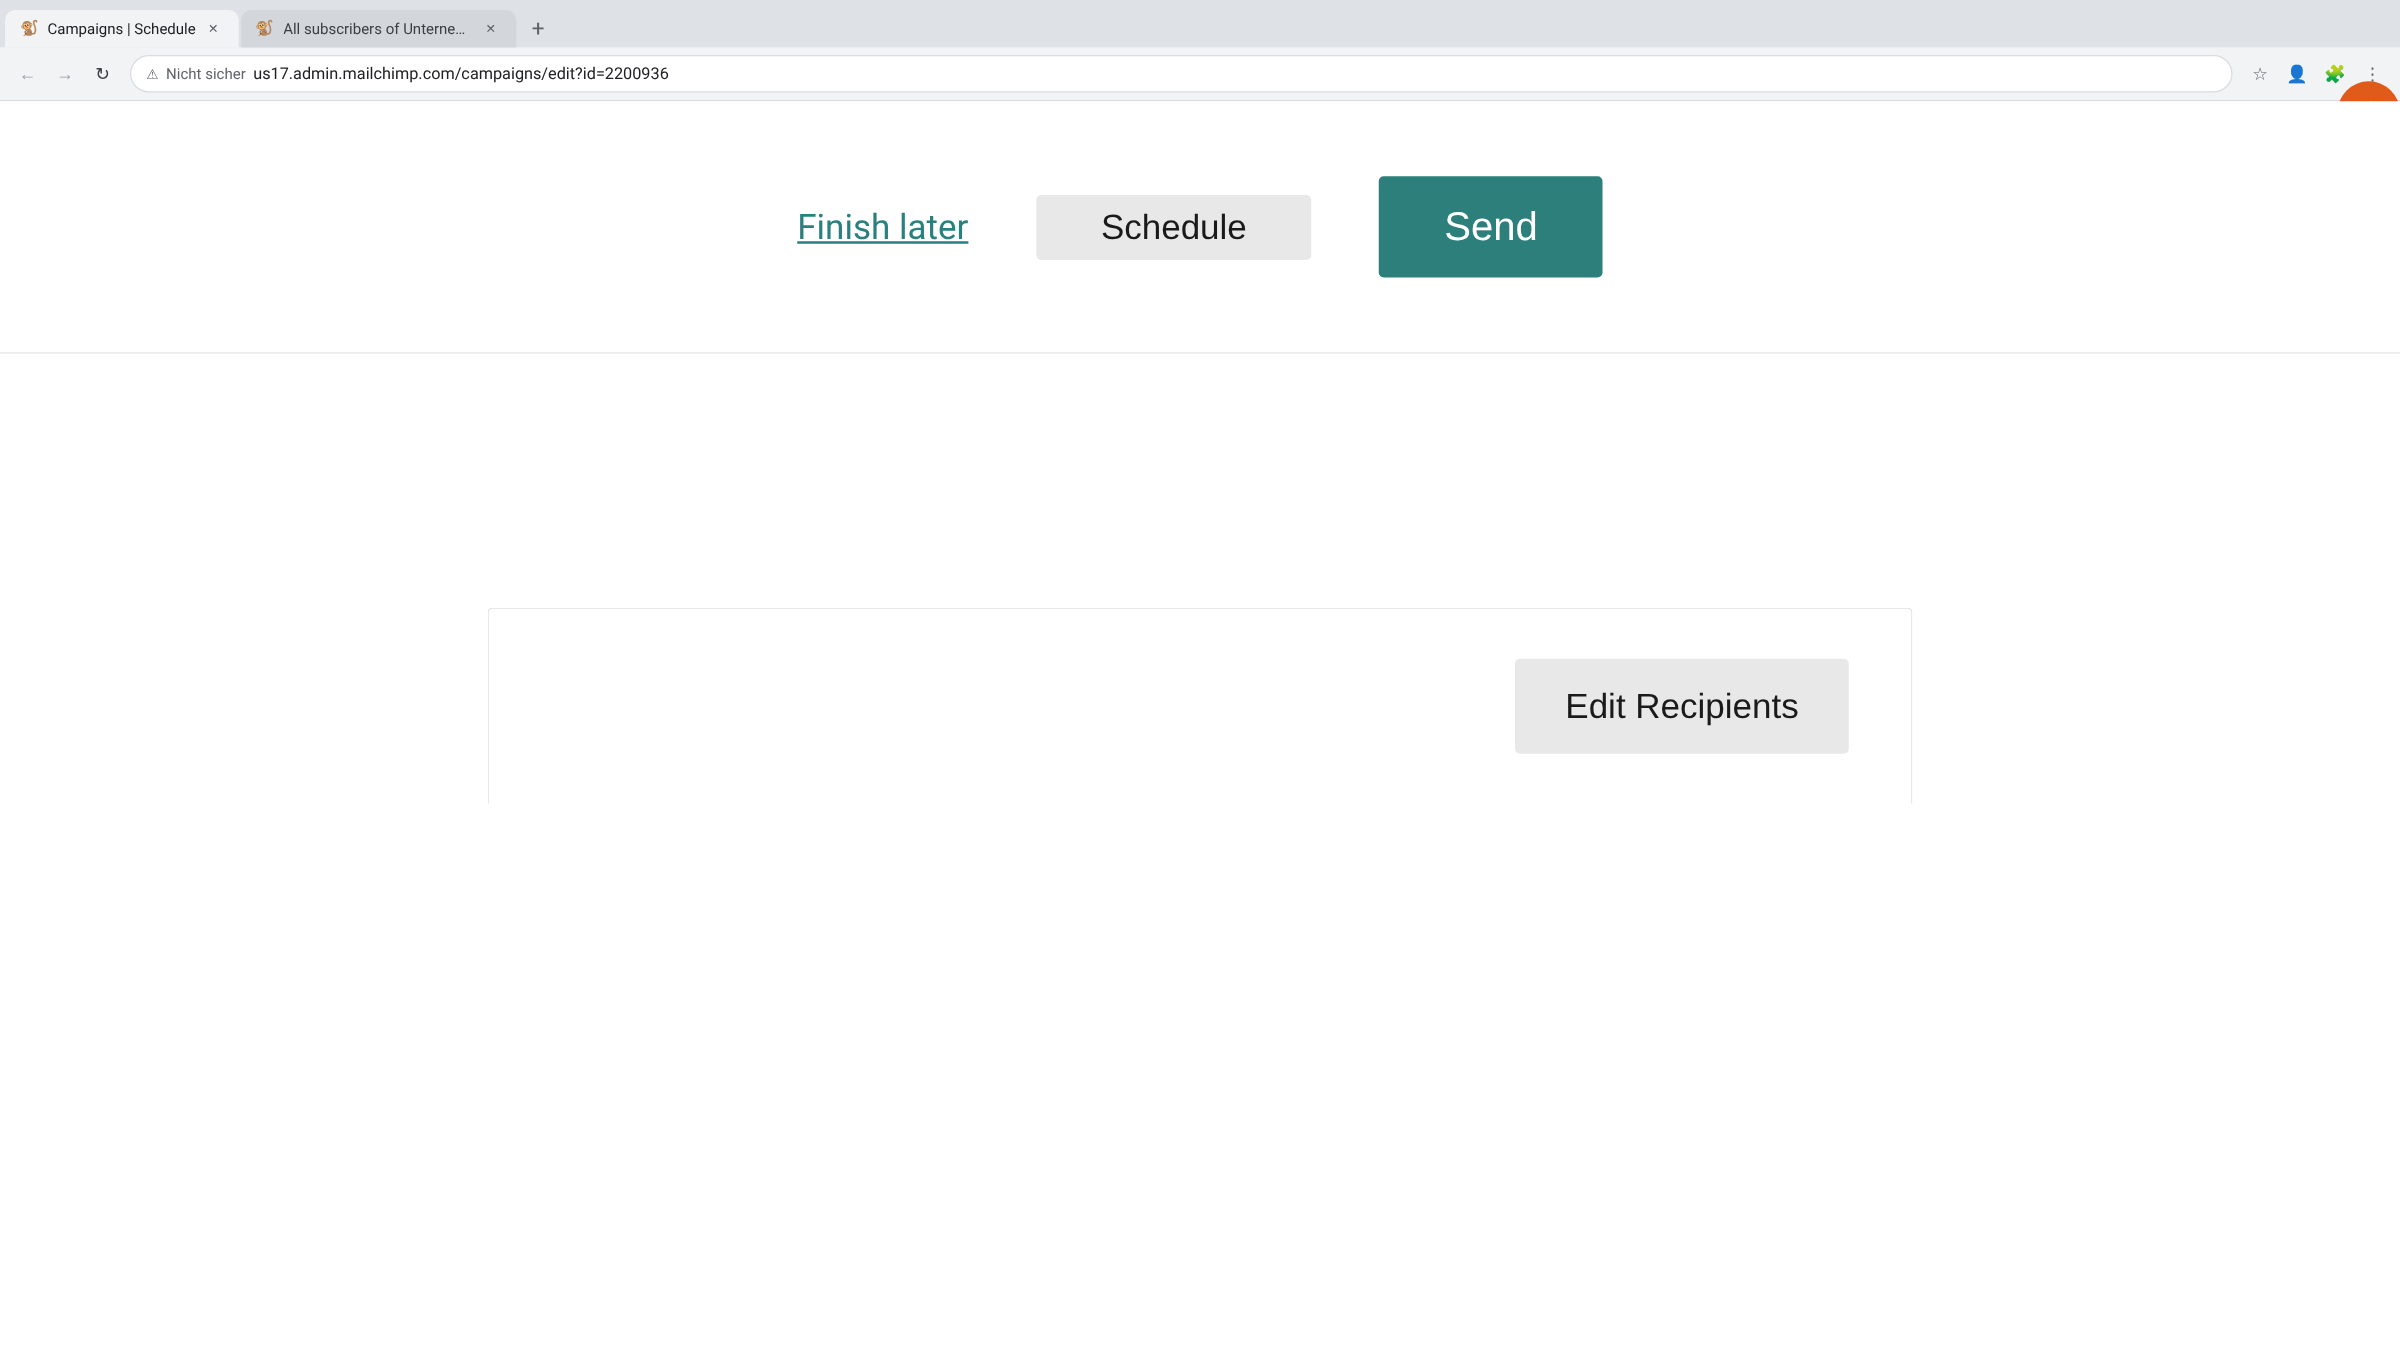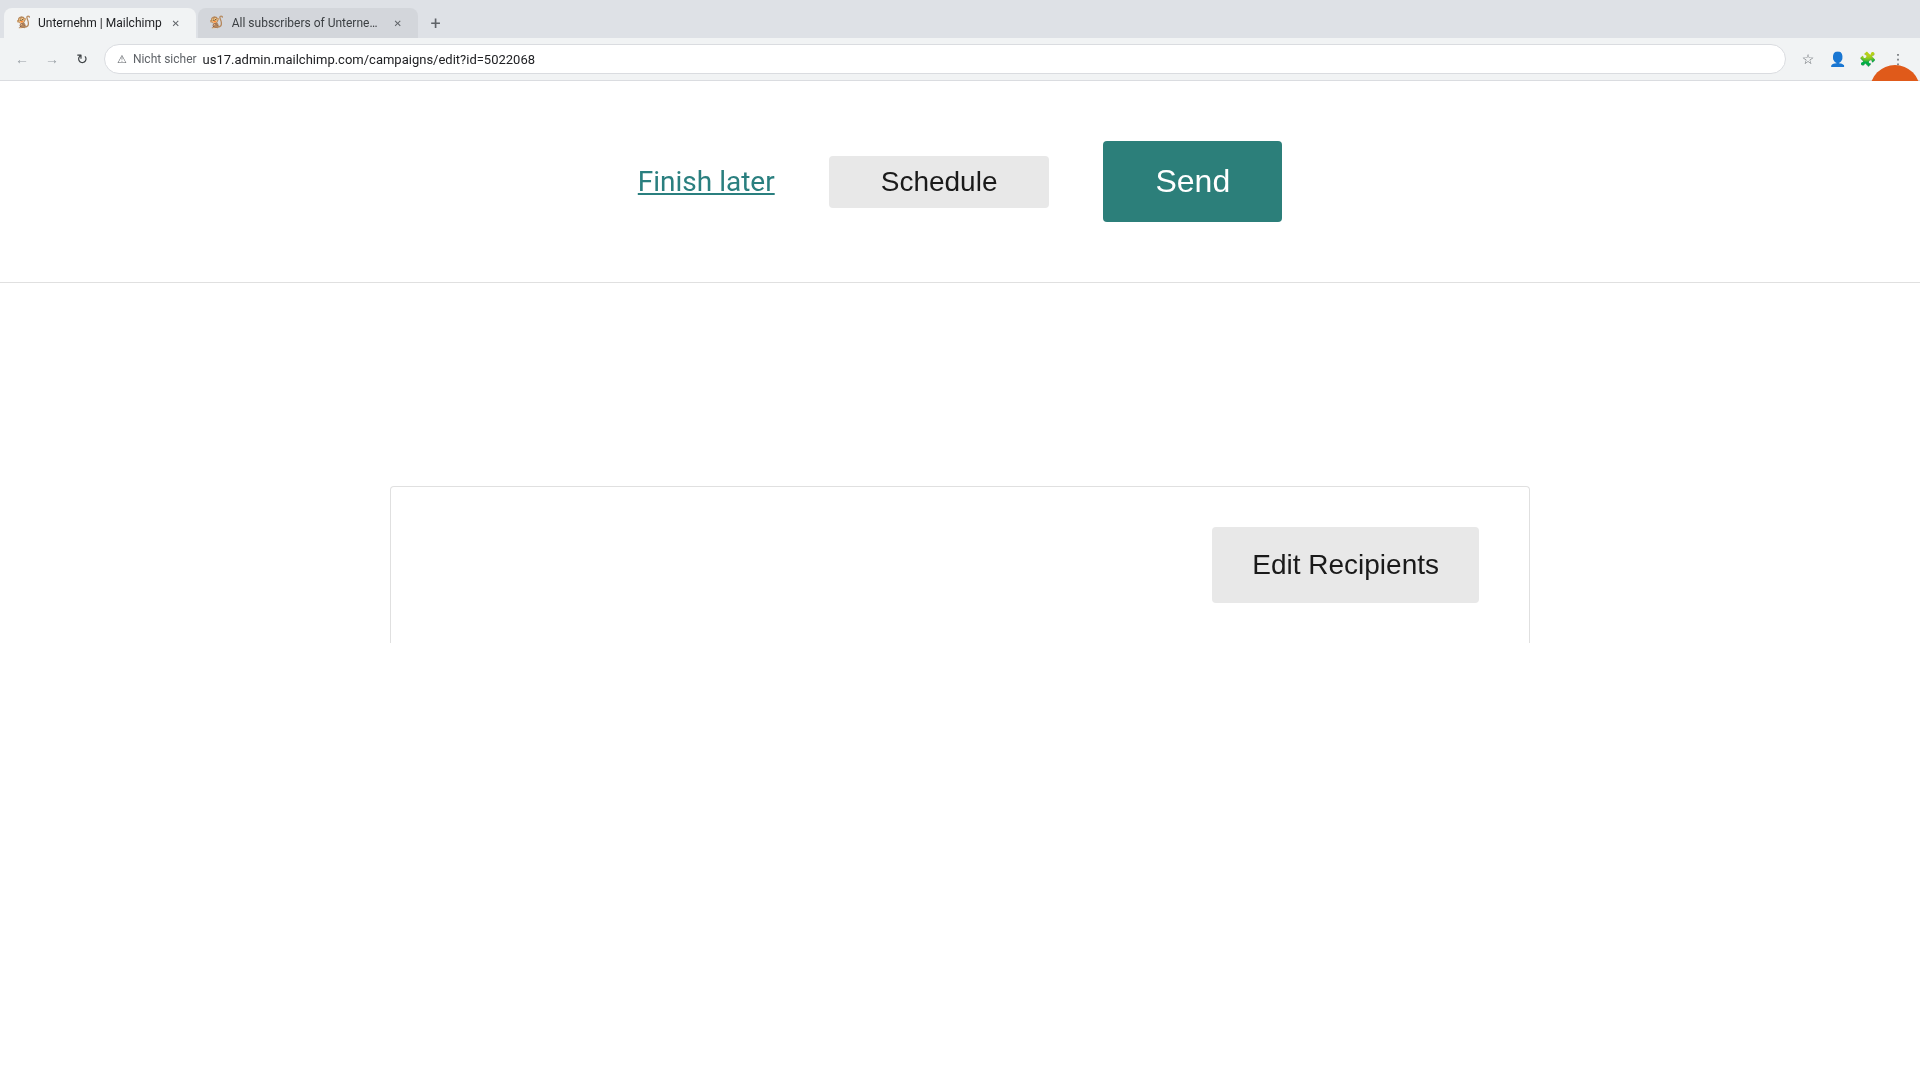--- a/index.html
+++ b/index.html
@@ -267,42 +267,42 @@
     }
   </style>
 </head>
 <body>
 
 <div class="browser-chrome">
 
   <div class="tab-bar">
     <div class="tab active">
       <span class="tab-favicon">🐒</span>
-      <span class="tab-title">Unternehm | Mailchimp</span>
+      <span class="tab-title">Campaigns | Schedule</span>
       <span class="tab-close">✕</span>
     </div>
     <div class="tab inactive">
       <span class="tab-favicon">🐒</span>
       <span class="tab-title">All subscribers of Unternehm...</span>
       <span class="tab-close">✕</span>
     </div>
     <div class="new-tab-btn">+</div>
   </div>
 
   <div class="address-bar-row">
     <div class="nav-buttons">
       <div class="nav-btn disabled">←</div>
       <div class="nav-btn disabled">→</div>
       <div class="nav-btn">↻</div>
     </div>
 
     <div class="address-bar">
       <span class="lock-icon">⚠</span>
       <span style="color:#5f6368;font-size:12px;">Nicht sicher</span>
-      <span>us17.admin.mailchimp.com/campaigns/edit?id=5022068</span>
+      <span>us17.admin.mailchimp.com/campaigns/edit?id=2200936</span>
     </div>
 
     <div class="toolbar-icons-group">
       <div class="toolbar-icon">☆</div>
       <div class="toolbar-icon">👤</div>
       <div class="toolbar-icon">🧩</div>
       <div class="toolbar-icon">⋮</div>
     </div>
   </div>
 </div>

